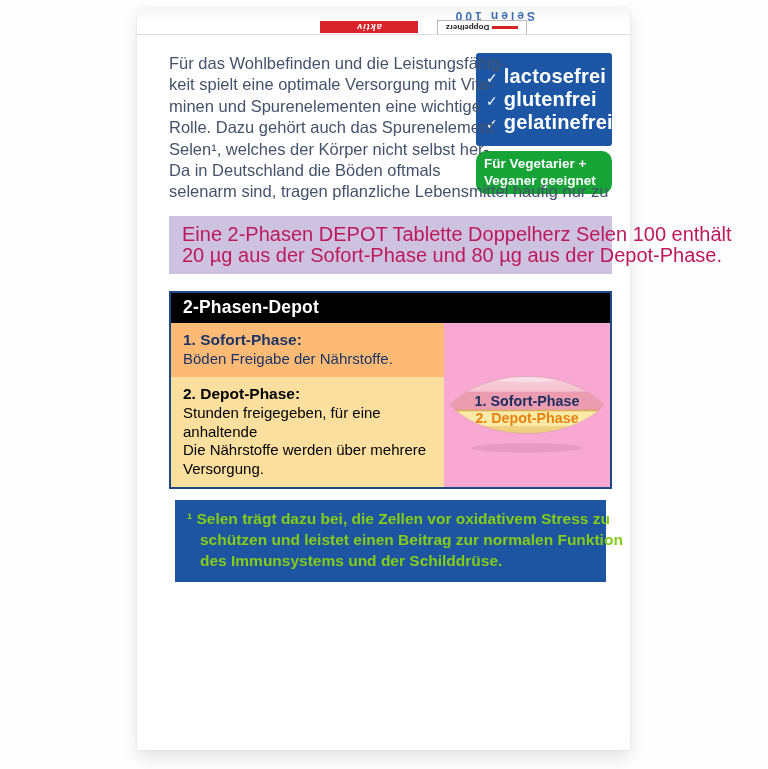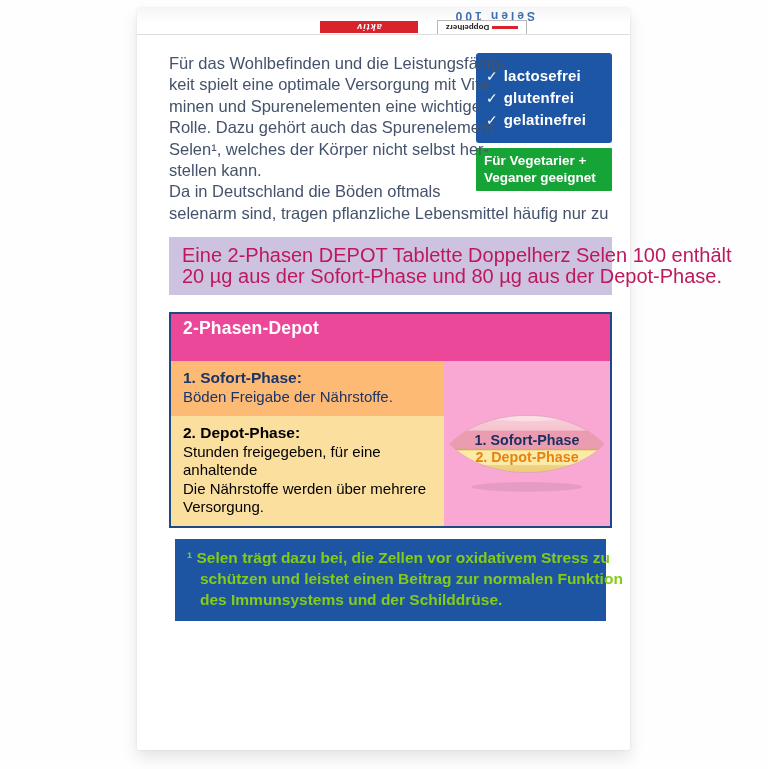--- a/index.html
+++ b/index.html
@@ -49,43 +49,43 @@
 
   
   .intro{overflow:hidden;}
   .badges{float:right;width:136px;margin-left:10px;}
   .badge-blue{
     background:#1d56a5;border-radius:3px;color:#fff;
     padding:11px 8px 11px 10px;
   }
   .badge-row{display:flex;align-items:baseline;gap:6px;margin:2px 0;}
   .badge-check{font-weight:bold;font-size:14px;line-height:18px;}
-  .badge-label{font-weight:bold;font-size:15px;line-height:20px;letter-spacing:.2px;}
+  .badge-label{font-weight:bold;font-size:20px;line-height:20px;letter-spacing:.2px;}
   .badge-green{
-    margin-top:5px;background:#17a437;border-radius:1px;color:#fff;
+    margin-top:5px;background:#17a437;border-radius:10px;color:#fff;
     padding:5px 8px;
   }
   .badge-green div{font-weight:bold;font-size:13.5px;line-height:16.5px;}
 
   .para{color:#44536b;font-size:16.5px;line-height:21.4px;}
   .para .tline{white-space:nowrap;}
 
   
   .purple{
     clear:none;margin-top:13px;margin-right:0;
     background:#cdc3e0;color:#be185d;
     padding:8px 13px;font-size:20px;line-height:21px;
   }
   .purple div{white-space:nowrap;}
 
   
   .phases{margin-top:17px;border:2px solid #1d4a85;background:#ffffff;}
   .phases-header{
-    background:#ec4899;color:#ffffff;font-weight:bold;font-size:17.5px;
-    padding:4px 12px 22px 12px;letter-spacing:.2px;
+    background:#000000;color:#ffffff;font-weight:bold;font-size:17.5px;
+    padding:4px 12px 5px 12px;letter-spacing:.2px;
   }
   .phases-body{display:flex;}
   .phases-left{width:273px;flex:0 0 273px;}
   .phase{padding:7px 12px 9px 12px;}
   .phase.pink{background:#fdba74;}
   .phase.yellow{background:#fbdf9f;}
   .ph-h{font-weight:bold;font-size:15.5px;line-height:20px;}
   .ph-b{font-size:15px;line-height:18.5px;}
   .navy{color:#1c3467;}
   .orange{color:#000000;}
@@ -138,21 +138,20 @@
             <div>Veganer geeignet</div>
           </div>
         </div>
 
         <div class="para">
           <div class="tline">Für das Wohlbefinden und die Leistungsfähig-</div>
           <div class="tline">keit spielt eine optimale Versorgung mit Vita-</div>
           <div class="tline">minen und Spurenelementen eine wichtige</div>
           <div class="tline">Rolle. Dazu gehört auch das Spurenelement</div>
           <div class="tline">Selen¹, welches der Körper nicht selbst her-</div>
-          <div class="tline">stellen kann.</div>
           <div class="tline">Da in Deutschland die Böden oftmals</div>
           <div class="tline">selenarm sind, tragen pflanzliche Lebensmittel häufig nur zu</div>
         </div>
       </div>
 
       <div class="purple">
         <div>Eine 2-Phasen DEPOT Tablette Doppelherz Selen 100 enthält</div>
         <div>20 µg aus der Sofort-Phase und 80 µg aus der Depot-Phase.</div>
       </div>
 

